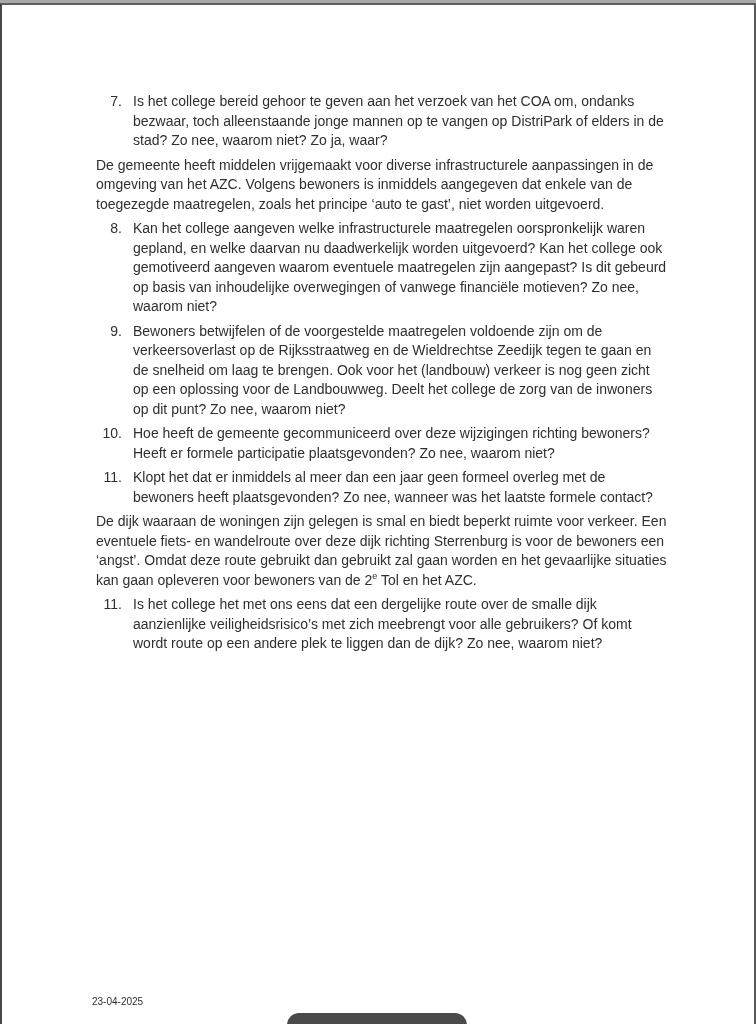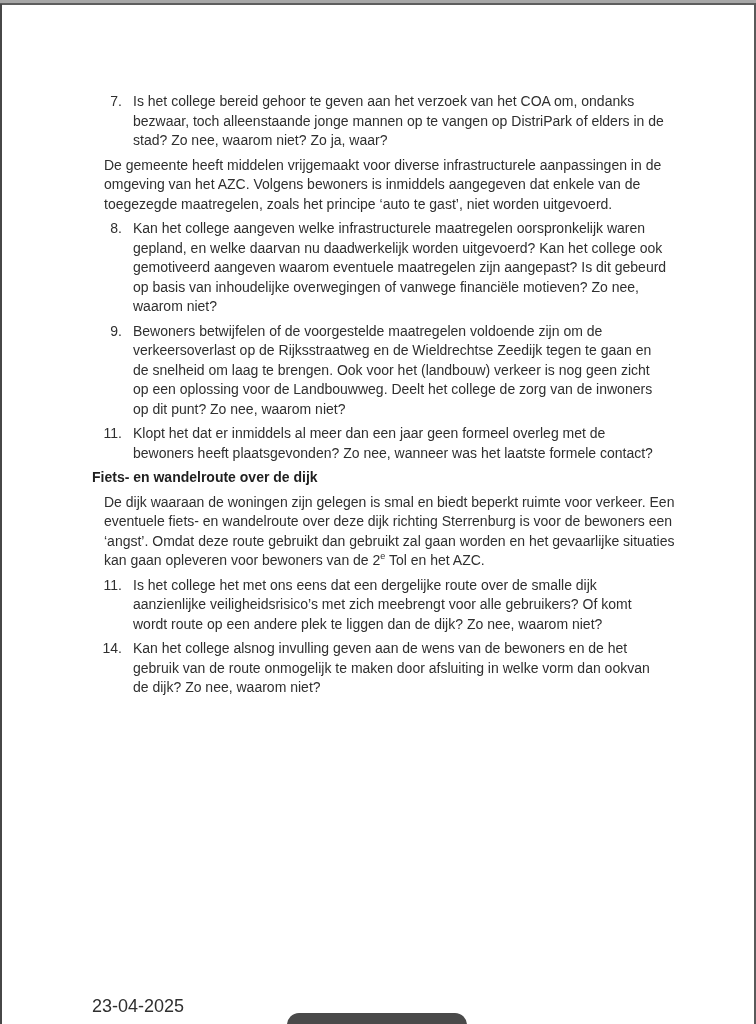--- a/index.html
+++ b/index.html
@@ -36,21 +36,21 @@
   .content {
     position: absolute;
     left: 92px;
     top: 92px;
     width: 582px;
     font-size: 14px;
     line-height: 19.5px;
   }
   .para {
     width: 578px;
-    margin: 0 0 5px 12px;
+    margin: 0 0 5px 4px;
   }
   .heading {
     font-weight: bold;
     color: #1f1f1f;
     margin: 0 0 5px 0;
   }
   .para.second-intro { margin-top: 4px; }
   .q {
     display: flex;
     margin: 0 0 5px 0;
@@ -65,21 +65,21 @@
   }
   sup.e-sup {
     font-size: 9px;
     vertical-align: super;
     line-height: 0;
   }
   .footer-date {
     position: absolute;
     left: 92px;
     top: 996px;
-    font-size: 18px;
+    font-size: 10px;
     color: #2f2f2f;
   }
   .bottom-pill {
     position: absolute;
     left: 287px;
     top: 1013px;
     width: 180px;
     height: 14px;
     background: #4a4a4a;
     border-radius: 12px 12px 0 0;
@@ -106,39 +106,38 @@
   <div class="q">
     <span class="num">8.</span>
     <span class="qt">Kan het college aangeven welke infrastructurele maatregelen oorspronkelijk waren gepland, en welke daarvan nu daadwerkelijk worden uitgevoerd?  Kan het college ook gemotiveerd aangeven waarom eventuele maatregelen zijn aangepast? Is dit gebeurd op basis van inhoudelijke overwegingen of vanwege financiële motieven? Zo nee, waarom niet?</span>
   </div>
 
   <div class="q">
     <span class="num">9.</span>
     <span class="qt">Bewoners betwijfelen of de voorgestelde maatregelen voldoende zijn om de verkeersoverlast op de Rijksstraatweg en de Wieldrechtse Zeedijk tegen te gaan en de snelheid om laag te brengen. Ook voor het (landbouw) verkeer is nog geen zicht op een oplossing voor de Landbouwweg. Deelt het college de zorg van de inwoners op dit punt? Zo nee, waarom niet?</span>
   </div>
 
+  <div class="q">
+    <span class="num">10.</span>
+    <span class="qt">Hoe heeft de gemeente gecommuniceerd over deze wijzigingen richting bewoners? Heeft er formele participatie plaatsgevonden? Zo nee, waarom niet?</span>
+  </div>
 
   <div class="q">
     <span class="num">11.</span>
     <span class="qt">Klopt het dat er inmiddels al meer dan een jaar geen formeel overleg met de bewoners heeft plaatsgevonden? Zo nee, wanneer was het laatste formele contact?</span>
   </div>
 
-  <div class="heading">Fiets- en wandelroute over de dijk</div>
 
   <div class="para second-intro"><span>De dijk waaraan de woningen zijn gelegen is smal en biedt beperkt ruimte voor verkeer. Een eventuele fiets- en wandelroute over deze dijk richting Sterrenburg is voor de bewoners een ‘angst’. Omdat deze route gebruikt dan gebruikt zal gaan worden en het gevaarlijke situaties kan gaan opleveren voor bewoners van de 2</span><sup class="e-sup">e</sup><span> Tol en het AZC.</span></div>
 
   <div class="q">
     <span class="num">11.</span>
     <span class="qt">Is het college het met ons eens dat een dergelijke route over de smalle dijk aanzienlijke veiligheidsrisico’s met zich meebrengt voor alle gebruikers? Of komt wordt route op een andere plek te liggen dan de dijk? Zo nee, waarom niet?</span>
   </div>
 
 
 
-  <div class="q">
-    <span class="num">14.</span>
-    <span class="qt">Kan het college alsnog invulling geven aan de wens van de bewoners en de het gebruik van de route onmogelijk te maken door afsluiting in welke vorm dan ookvan de dijk? Zo nee, waarom niet?</span>
-  </div>
 
 </div>
 
 <div class="footer-date">23-04-2025</div>
 
 <div class="bottom-pill"></div>
 
 </body></html>

